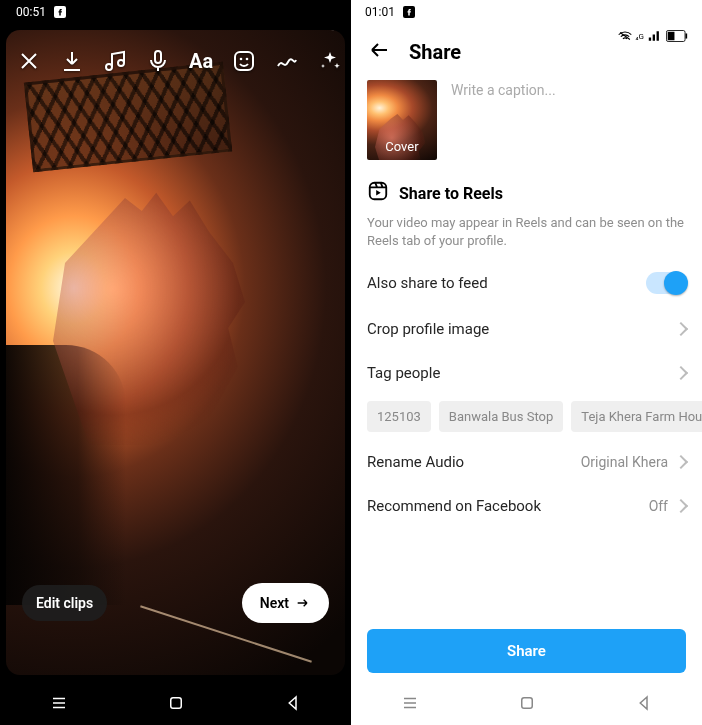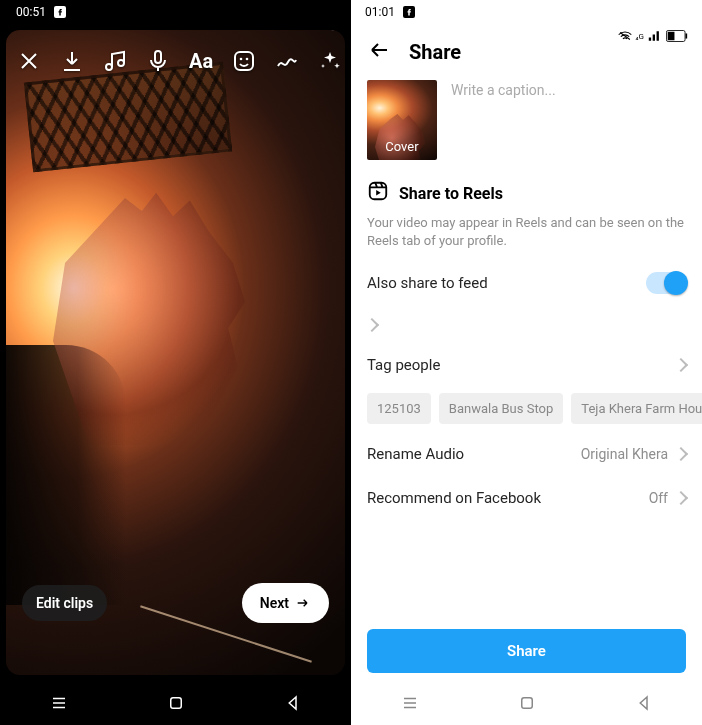--- a/index.html
+++ b/index.html
@@ -254,20 +254,21 @@
     <div class="section-sub">Your video may appear in Reels and can be seen on the Reels tab of your profile.</div>
 
     <div class="setting-row">
       <span>Also share to feed</span>
       <span class="toggle">
           <span class="knob"></span>
         </span>
     </div>
 
     <div class="setting-row">
+      <span>Crop profile image</span>
       <span class="right">
           <span class="chev"></span>
         </span>
     </div>
 
     <div class="setting-row">
       <span>Tag people</span>
       <span class="right">
           <span class="chev"></span>
         </span>

